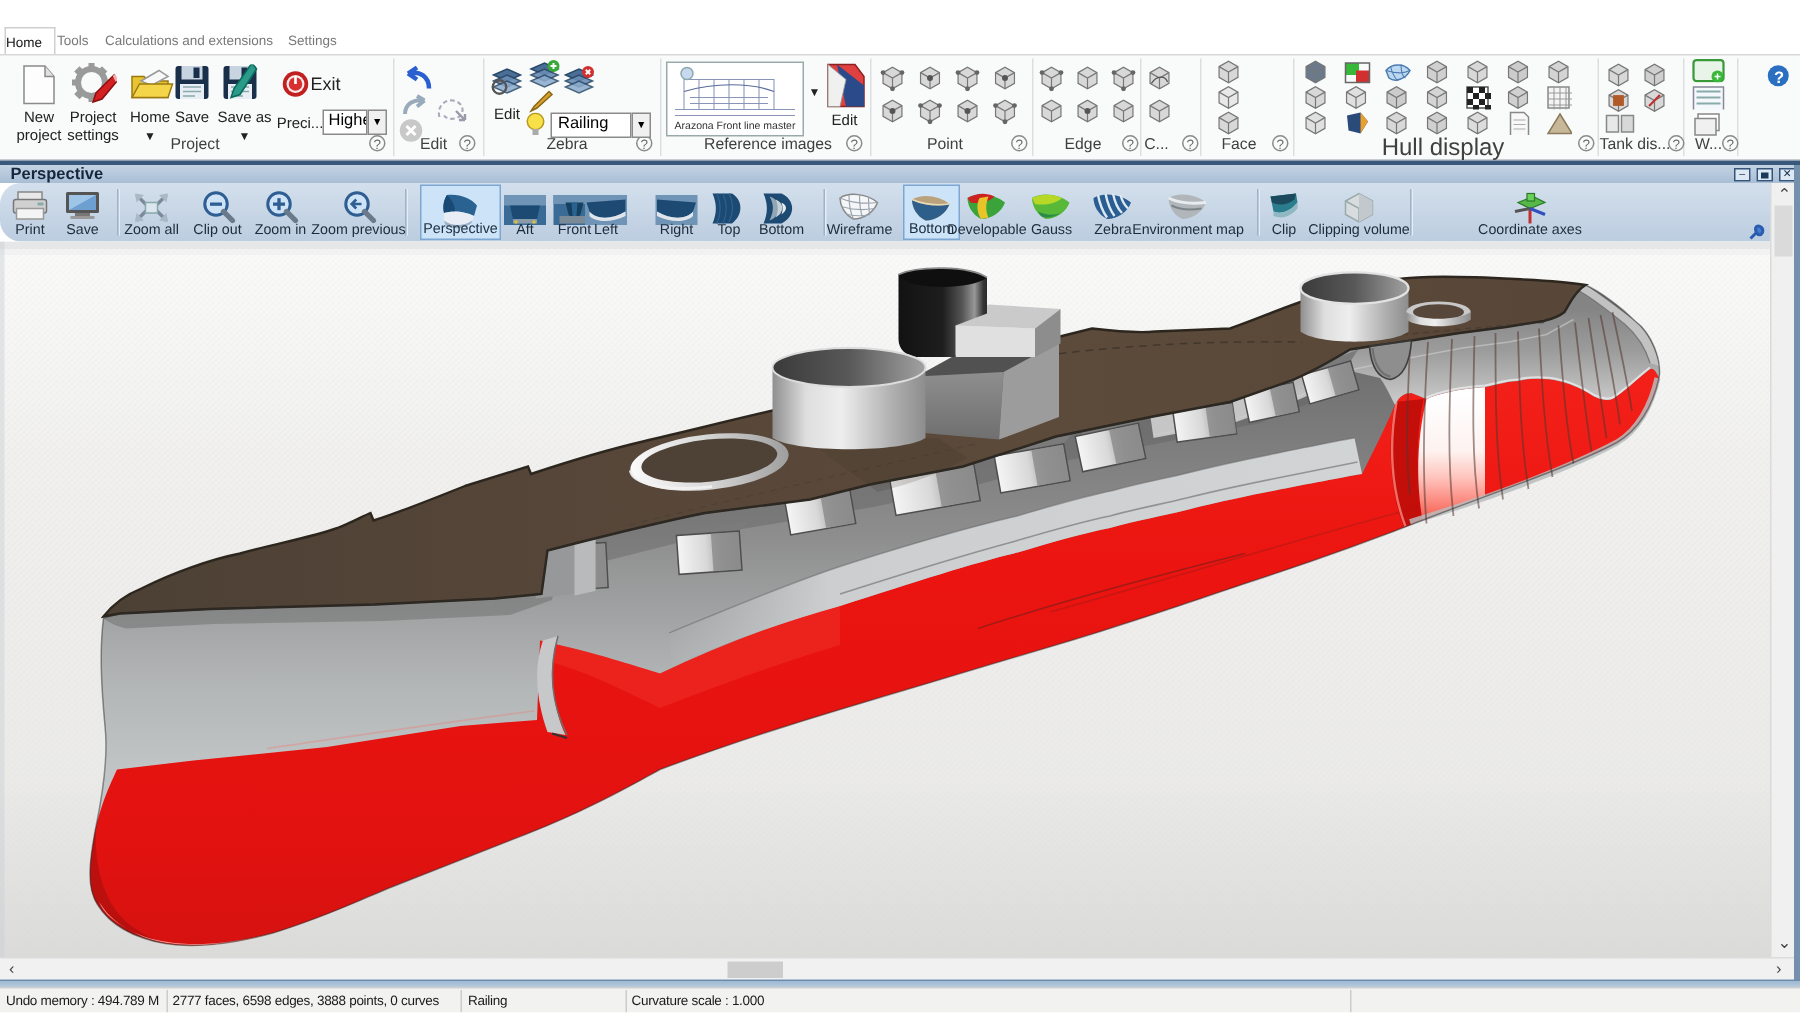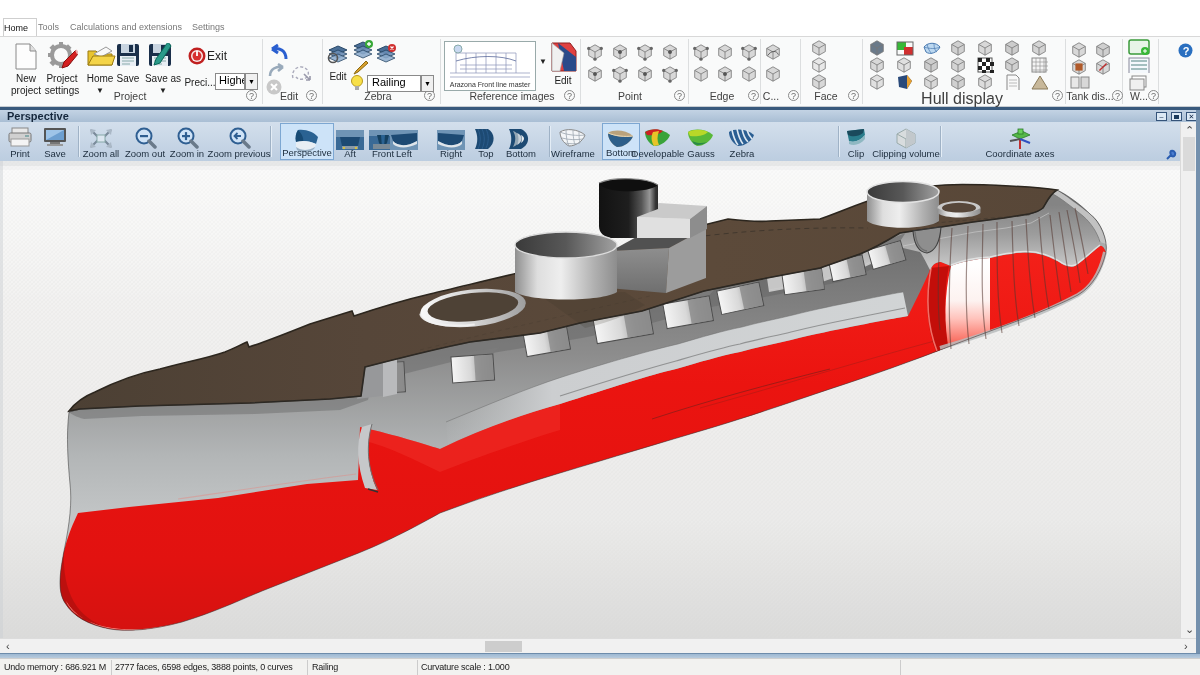--- a/index.html
+++ b/index.html
@@ -15,21 +15,21 @@
   .tab { top:0px; height:19px; font-size:9px; line-height:19px; color:#787878; text-align:left; }
   #tab-home { left:3px; width:34px; background:#fff; border:1px solid #cfcfcf; border-bottom:none; color:#111; }
   
   #ribbon { left:0; top:36px; width:1200px; height:71px; background:#f9fafa; border-bottom:1px solid #c8cdd2; border-top:1px solid #d8d8d8; }
   .gsep { position:absolute; top:2px; bottom:2px; width:1px; background:#dcdedf; }
   .ghelp { position:absolute; top:53px; width:11px; height:11px; border:1px solid #8a8a8a; border-radius:50%; color:#6a6a6a; font-size:9px; line-height:10px; text-align:center; }
   
   #capline { left:0; top:107px; width:1200px; height:3px; background:#39597c; }
   #caption { left:0; top:110px; width:1200px; height:12px; background:linear-gradient(#c3d3e4,#a9bed4); font-size:11px; font-weight:bold; color:#15273c; line-height:12px; padding-left:7px; }
   
-  #toolbar { left:0; top:122px; width:1200px; height:39px; background:linear-gradient(#d3dfec,#bccde0); }
+  #toolbar { left:0; top:122px; width:1200px; height:39px; background:linear-gradient(#d3dfec,#bccde0);border-radius:14px; }
   .tsep { position:absolute; top:4px; height:31px; width:1px; background:#9fb2c6; box-shadow:1px 0 0 #e4edf6; }
   .tbtn { position:absolute; top:1px; height:37px; text-align:center; }
   .tbtn .lbl { position:absolute; bottom:1px; width:100%; font-size:9.5px; color:#1c2c3c; white-space:nowrap; }
   .tbtn.sel { background:#cde3f8; border:1px solid #7da7d2; }
   .ticon { position:absolute; top:4px; left:50%; transform:translateX(-50%); }
   
   #viewport { left:0; top:161px; width:1182px; height:477px; }
   
   #vscroll { left:1180px; top:122px; width:16px; height:516px; background:#f0f0f0; border-left:1px solid #dadada; }
   #rightedge { left:1196px; top:110px; width:4px; height:546px; background:#7490ad; }
@@ -545,21 +545,21 @@
           <rect x="9" y="8" width="8" height="7" fill="#dce6f0" stroke="#8aa"></rect>
         </svg>
         <div class="lbl">Zoom all</div>
       </div>
 <div class="tbtn" style="left:118px;width:54px">
         <svg class="ticon" width="24" height="22" viewBox="0 0 24 22">
           <circle cx="11" cy="9" r="7.5" fill="#cfe3f7" stroke="#2f5f92" stroke-width="2"></circle>
           <path d="M16,14 L22,20" stroke="#6a7a8a" stroke-width="3.5" stroke-linecap="round"></path>
           <rect x="7" y="8" width="8" height="2.2" fill="#2f5f92"></rect>
         </svg>
-        <div class="lbl">Zoom out</div>
+        <div class="lbl">Clip out</div>
       </div>
 <div class="tbtn" style="left:163px;width:48px">
         <svg class="ticon" width="24" height="22" viewBox="0 0 24 22">
           <circle cx="11" cy="9" r="7.5" fill="#cfe3f7" stroke="#2f5f92" stroke-width="2"></circle>
           <path d="M16,14 L22,20" stroke="#6a7a8a" stroke-width="3.5" stroke-linecap="round"></path>
           <rect x="7" y="8" width="8" height="2.2" fill="#2f5f92"></rect>
           <rect x="9.9" y="5.1" width="2.2" height="8" fill="#2f5f92"></rect>
         </svg>
         <div class="lbl">Zoom in</div>
       </div>
@@ -665,20 +665,28 @@
           <path d="M6,14 C10,16 16,17 21,15 C17,18 11,19 8,17 Z" fill="#2a8a48"></path>
         </svg>
         <div class="lbl">Gauss</div>
       </div>
 <div class="tbtn" style="left:724px;width:36px">
         <svg class="ticon" width="30" height="22" viewBox="0 0 30 22">
           <path d="M2,5 C8,1 20,2 27,8 C25,14 18,19 11,19 C5,16 2,10 2,5 Z" fill="#2a5e92"></path>
           <path d="M5,3 C6,8 8,14 11,18 M10,2 C11,7 13,13 16,17 M15,2 C16,7 18,12 21,15 M20,3 C21,7 23,10 25,12" stroke="#dce8f2" stroke-width="1.6" fill="none"></path>
         </svg>
         <div class="lbl">Zebra</div>
+      </div>
+<div class="tbtn" style="left:746px;width:92px">
+        <svg class="ticon" width="30" height="22" viewBox="0 0 30 22">
+          <path d="M2,5 C8,1 20,2 27,8 C25,14 18,19 11,19 C5,16 2,10 2,5 Z" fill="#b0b6ba"></path>
+          <path d="M2,5 C8,8 18,9 27,8" stroke="#e8ecef" stroke-width="2" fill="none"></path>
+          <path d="M4,10 C10,13 18,13 24,12" stroke="#7d8488" stroke-width="1.5" fill="none"></path>
+        </svg>
+        <div class="lbl">Environment map</div>
       </div>
 <div class="tbtn" style="left:842px;width:28px">
         <svg class="ticon" width="24" height="22" viewBox="0 0 24 22">
           <path d="M3,4 L20,2 L21,8 C16,14 10,16 5,14 Z" fill="#2a7d8c"></path>
           <path d="M3,4 L20,2 L19,6 C14,10 8,10 4,8 Z" fill="#1a4a5c"></path>
           <path d="M5,14 C10,16 16,14 21,8 L21,12 C16,18 10,19 5,17 Z" fill="#8fb8c2"></path>
         </svg>
         <div class="lbl">Clip</div>
       </div>
 <div class="tbtn" style="left:865px;width:82px">
@@ -933,21 +941,21 @@
     <div class="sarrow" style="left:4px;top:501px">⌄</div>
   </div>
   <div id="rightedge" class="abs"></div>
   <div id="hscroll" class="abs">
     <div class="sarrow" style="left:6px;top:1px">‹</div>
     <div class="sarrow" style="left:1184px;top:1px">›</div>
     <div id="hthumb" class="abs"></div>
   </div>
   <div id="bluestrip" class="abs"></div>
   <div id="statusbar" class="abs">
-    <div class="scell" style="left:4px">Undo memory : 686.921 M</div>
+    <div class="scell" style="left:4px">Undo memory : 494.789 M</div>
     <div class="ssep" style="left:111px"></div>
     <div class="scell" style="left:115px">2777 faces, 6598 edges, 3888 points, 0 curves</div>
     <div class="ssep" style="left:307px"></div>
     <div class="scell" style="left:312px">Railing</div>
     <div class="ssep" style="left:417px"></div>
     <div class="scell" style="left:421px">Curvature scale : 1.000</div>
     <div class="ssep" style="left:900px"></div>
   </div>
 </div>
 

